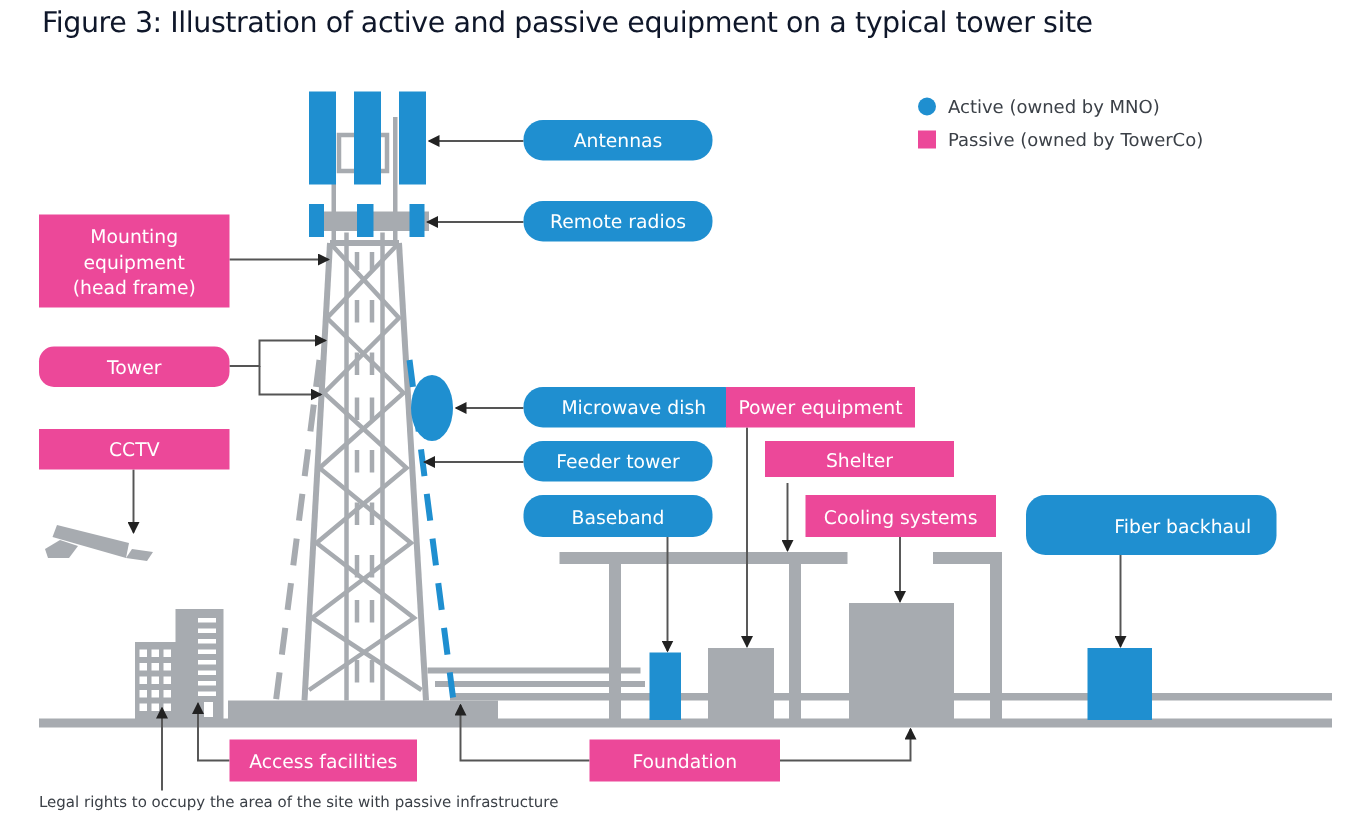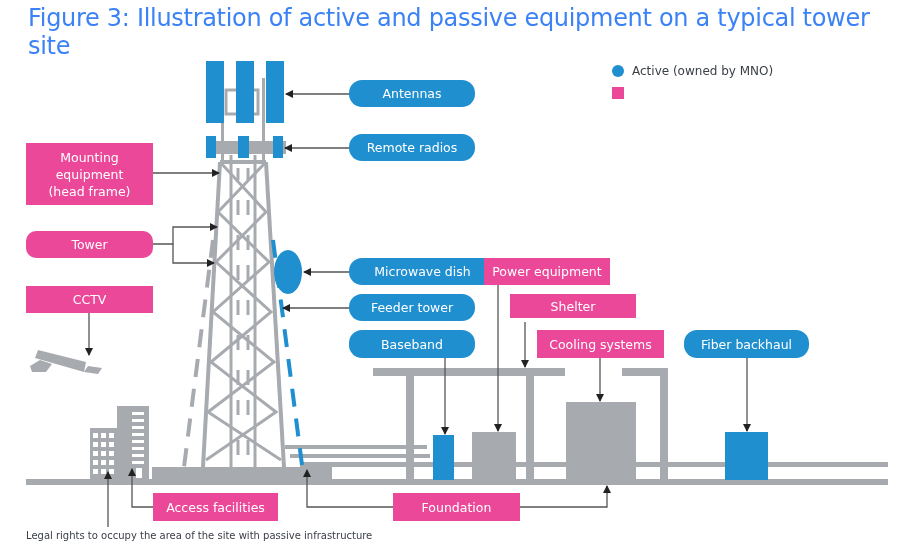--- a/index.html
+++ b/index.html
@@ -1,17 +1,17 @@
 <!DOCTYPE html>
 <html><head>
 <meta charset="utf-8">
 <style>
   html, body { margin:0; padding:0; background:#ffffff; }
   body { width:909px; height:550px; position:relative; overflow:hidden; font-family:"DejaVu Sans", sans-serif; }
-  .title { position:absolute; left:28px; top:4px; font-size:24px; color:#3b82f6; letter-spacing:-0.3px; }
+  .title { position:absolute; left:28px; top:4px; font-size:19px; color:#0f172a; letter-spacing:-0.3px; }
   .legend { position:absolute; left:612px; top:60px; font-size:12px; color:#3b4047; }
   .legend-item { display:flex; align-items:center; height:22px; }
   .legend-swatch { width:12px; height:12px; margin-right:8px; }
   .box { position:absolute; color:#fff; font-size:12.5px; display:flex; align-items:center; justify-content:center; text-align:center; line-height:17px; }
   .active { background:#1f8fd0;border-radius:13px; }
   .passive { background:#ec4899; }
   .footnote { position:absolute; left:26px; top:530px; font-size:10px; color:#3b4047; }
   svg { position:absolute; left:0; top:0; }
 </style>
 </head>
@@ -19,20 +19,21 @@
 
 <div class="title">Figure 3: Illustration of active and passive equipment on a typical tower site</div>
 
 <div class="legend">
   <div class="legend-item">
     <span class="legend-swatch active"></span>
     <span>Active (owned by MNO)</span>
   </div>
   <div class="legend-item">
     <span class="legend-swatch passive"></span>
+    <span>Passive (owned by TowerCo)</span>
   </div>
 </div>
 
 <svg width="909" height="550">
   <defs>
     <marker id="arr" markerWidth="8" markerHeight="8" refX="7" refY="4" orient="auto" markerUnits="userSpaceOnUse">
       <path d="M0,0 L8,4 L0,8 z" fill="#222"></path>
     </marker>
   </defs>
 
@@ -181,17 +182,17 @@
   <span>(head frame)</span>
 </div>
 <div class="box passive" style="left:26px;top:231px;width:127px;height:27px;border-radius:10px;">Tower</div>
 <div class="box passive" style="left:26px;top:286px;width:127px;height:27px;">CCTV</div>
 <div class="box active" style="left:349px;top:258px;width:147px;height:27px;">Microwave dish</div>
 <div class="box active" style="left:349px;top:294px;width:126px;height:27px;">Feeder tower</div>
 <div class="box passive" style="left:484px;top:258px;width:126px;height:27px;">Power equipment</div>
 <div class="box passive" style="left:510px;top:294px;width:126px;height:24px;">Shelter</div>
 <div class="box active" style="left:349px;top:330px;width:126px;height:28px;">Baseband</div>
 <div class="box passive" style="left:537px;top:330px;width:127px;height:28px;">Cooling systems</div>
-<div class="box active" style="left:684px;top:330px;width:125px;height:28px;">Fiber backhaul</div>
+<div class="box active" style="left:684px;top:330px;width:125px;height:40px;padding-left:42px;">Fiber backhaul</div>
 <div class="box passive" style="left:153px;top:493px;width:125px;height:28px;">Access facilities</div>
 <div class="box passive" style="left:393px;top:493px;width:127px;height:28px;">Foundation</div>
 
 <div class="footnote">Legal rights to occupy the area of the site with passive infrastructure</div>
 
 </body></html>

